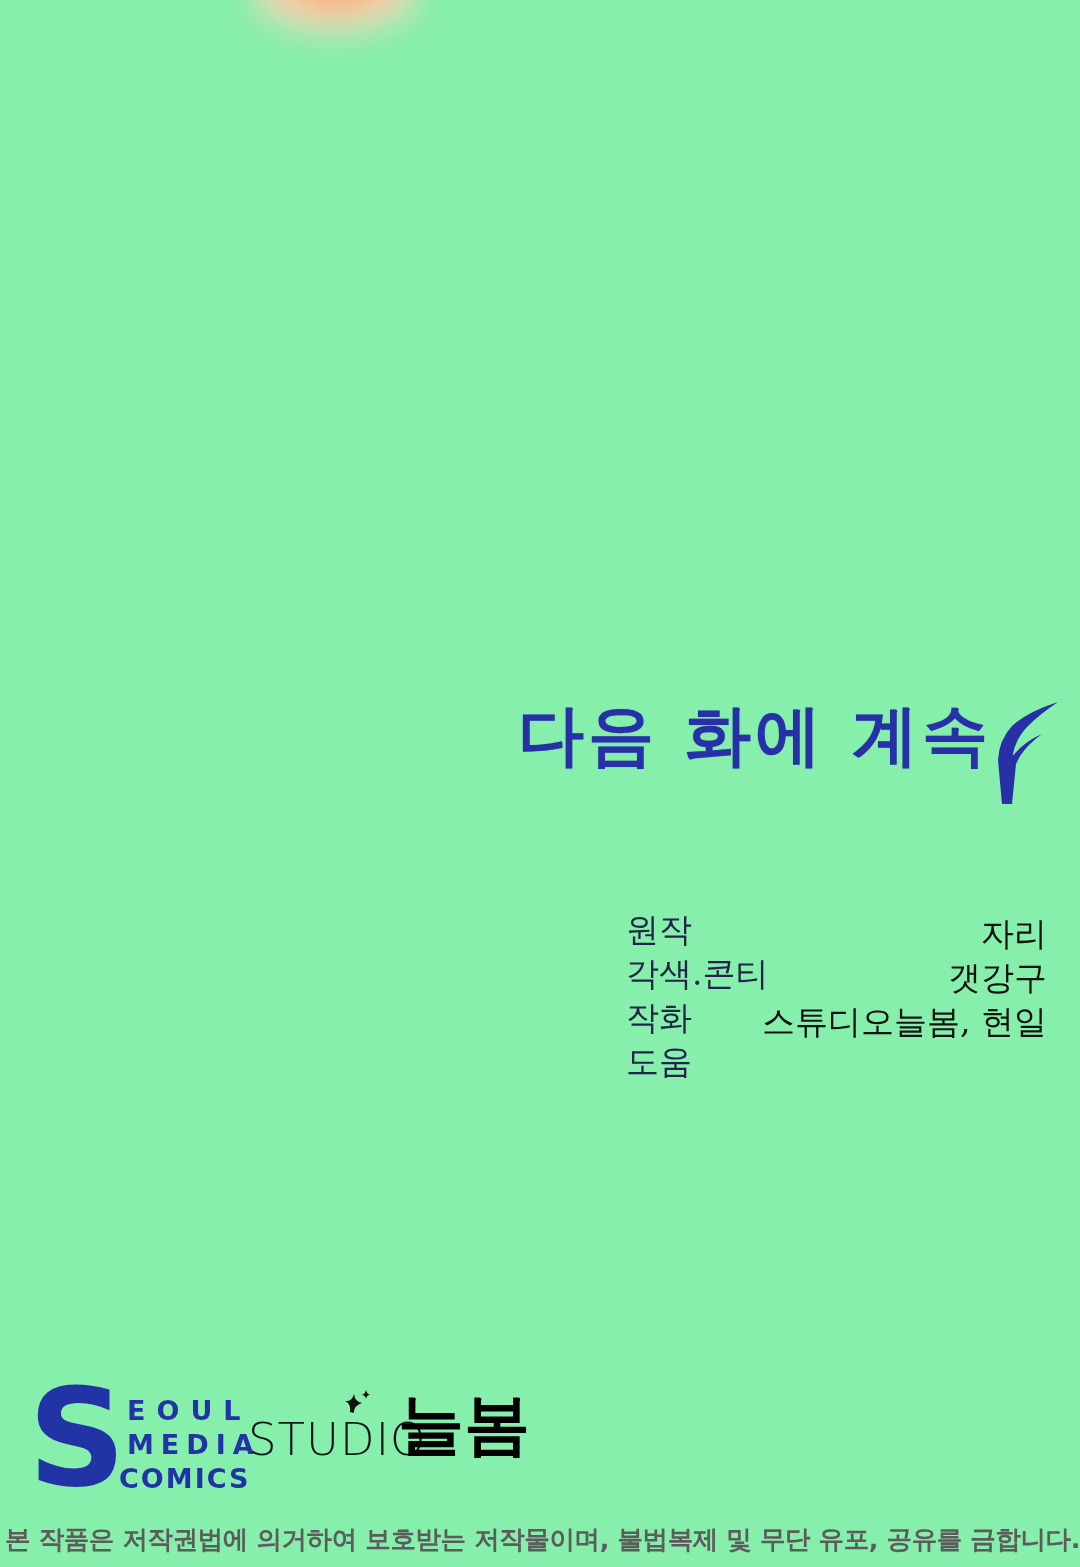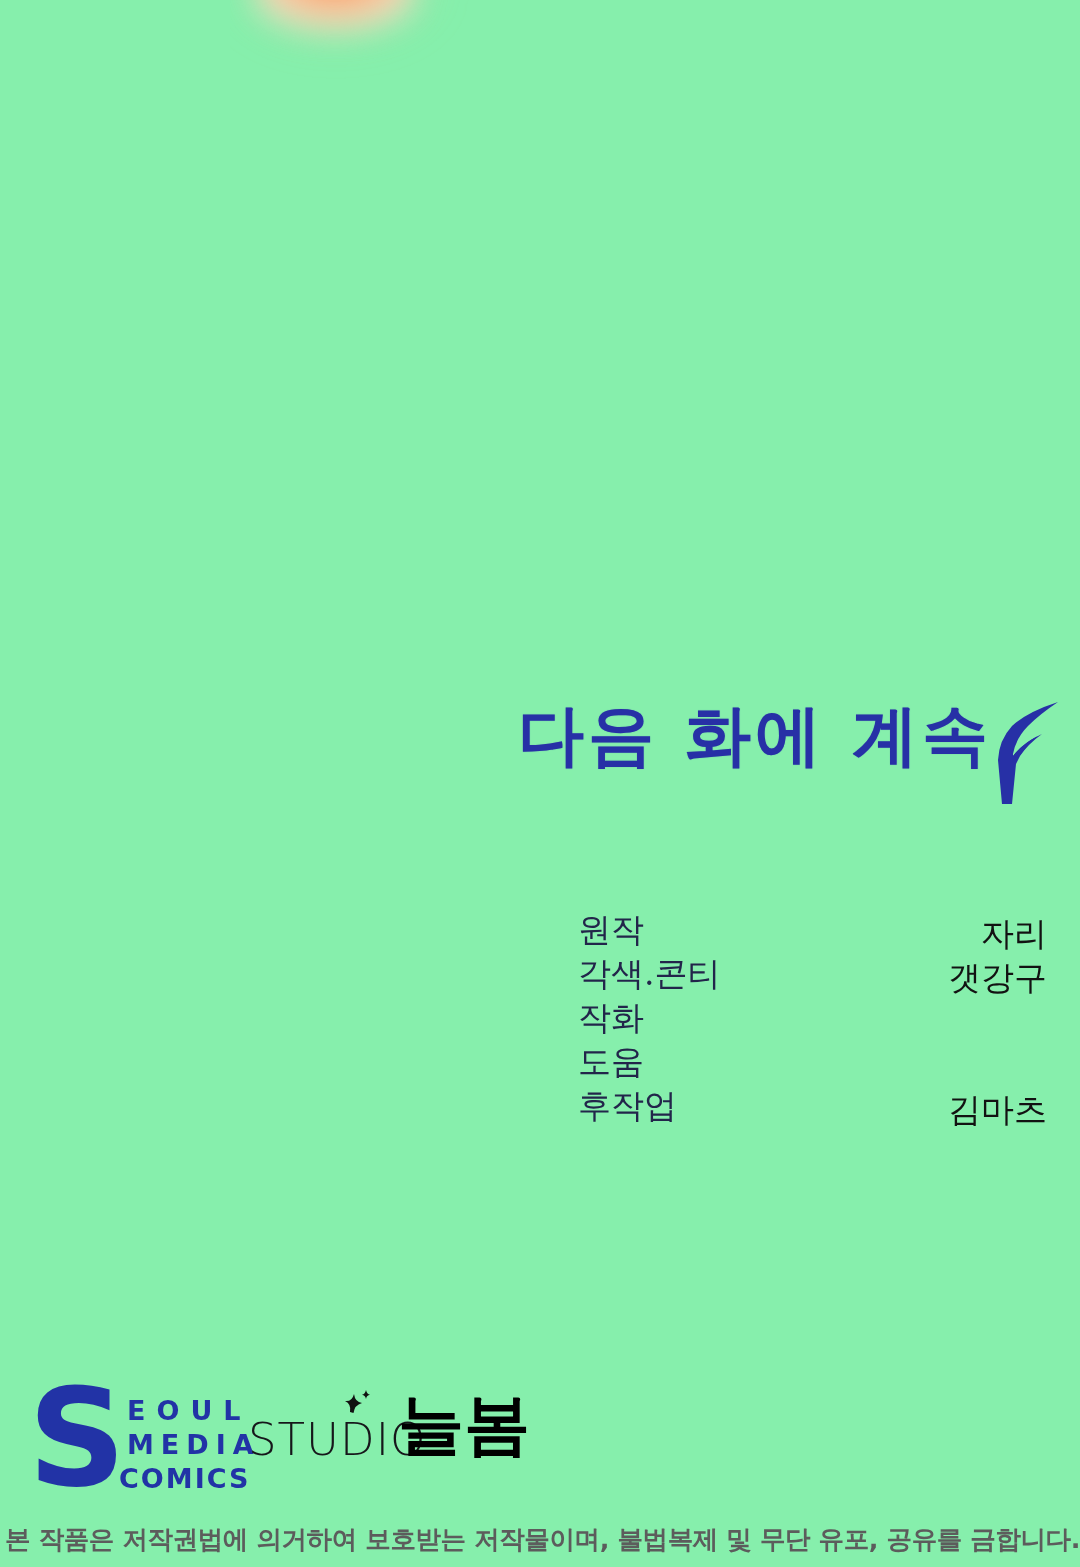--- a/index.html
+++ b/index.html
@@ -92,20 +92,21 @@
     position: absolute;
     left: 0;
     top: 908px;
     width: 1080px;
   }
   .credit-row {
     position: relative;
     height: 44px;
     line-height: 44px;
     white-space: nowrap;
+    margin-left: 48px;
   }
   .credit-label {
     position: absolute;
     left: 578px;
     top: 0;
     font-family: "DejaVu Serif", "Liberation Serif", serif;
     font-size: 33px;
     font-weight: 400;
     color: #22254a;
     letter-spacing: 0px;
@@ -246,27 +247,24 @@
     <div class="credit-row">
       <span class="credit-label">원작</span>
       <span class="credit-value">자리</span>
     </div>
     <div class="credit-row">
       <span class="credit-label">각색.콘티</span>
       <span class="credit-value">갯강구</span>
     </div>
     <div class="credit-row">
       <span class="credit-label">작화</span>
+      <span class="credit-value">스튜디오늘봄, 현일</span>
     </div>
     <div class="credit-row">
       <span class="credit-label">도움</span>
-    </div>
-    <div class="credit-row">
-      <span class="credit-label">후작업</span>
-      <span class="credit-value">김마츠</span>
     </div>
   </div>
 
   <div class="logo-bar">
 
     <div class="smc-logo">
       <div class="smc-s">S</div>
       <div class="smc-lines">
         <div class="smc-line l1">EOUL</div>
         <div class="smc-line l2">MEDIA</div>

